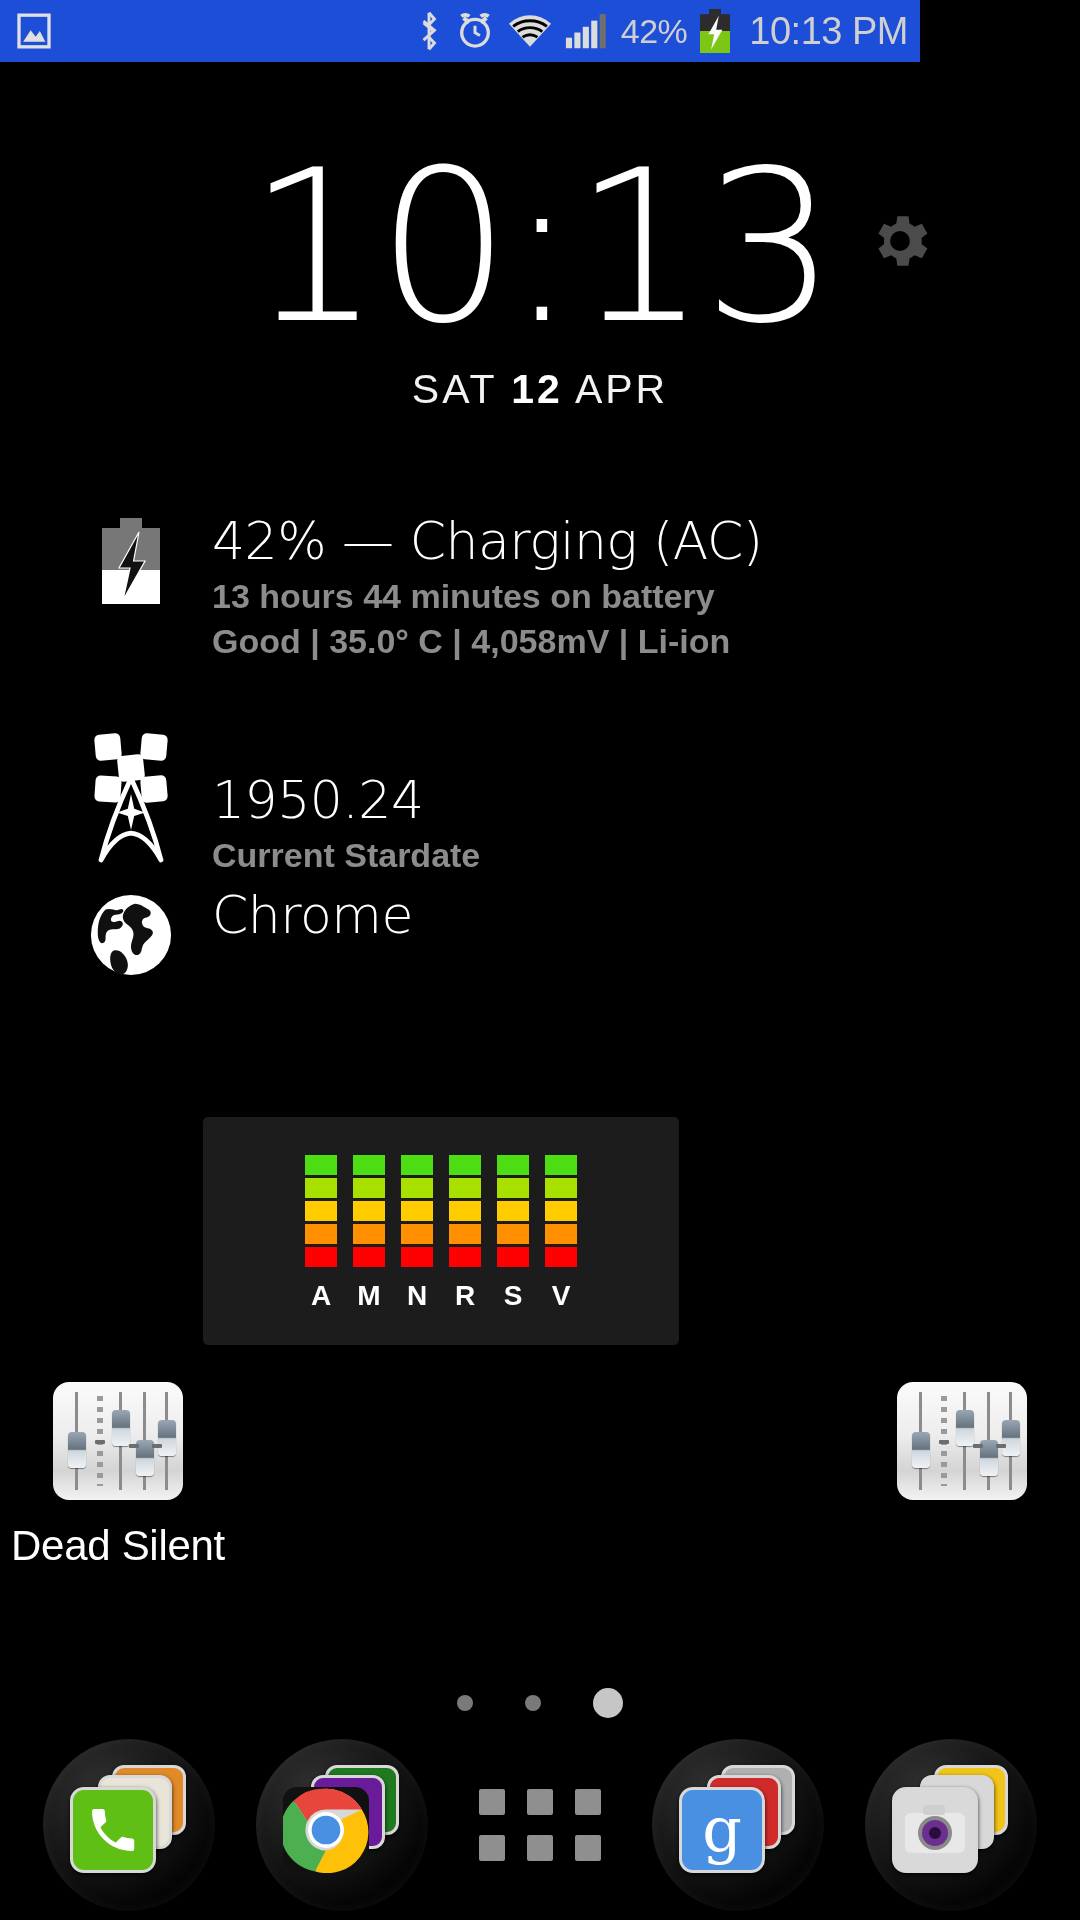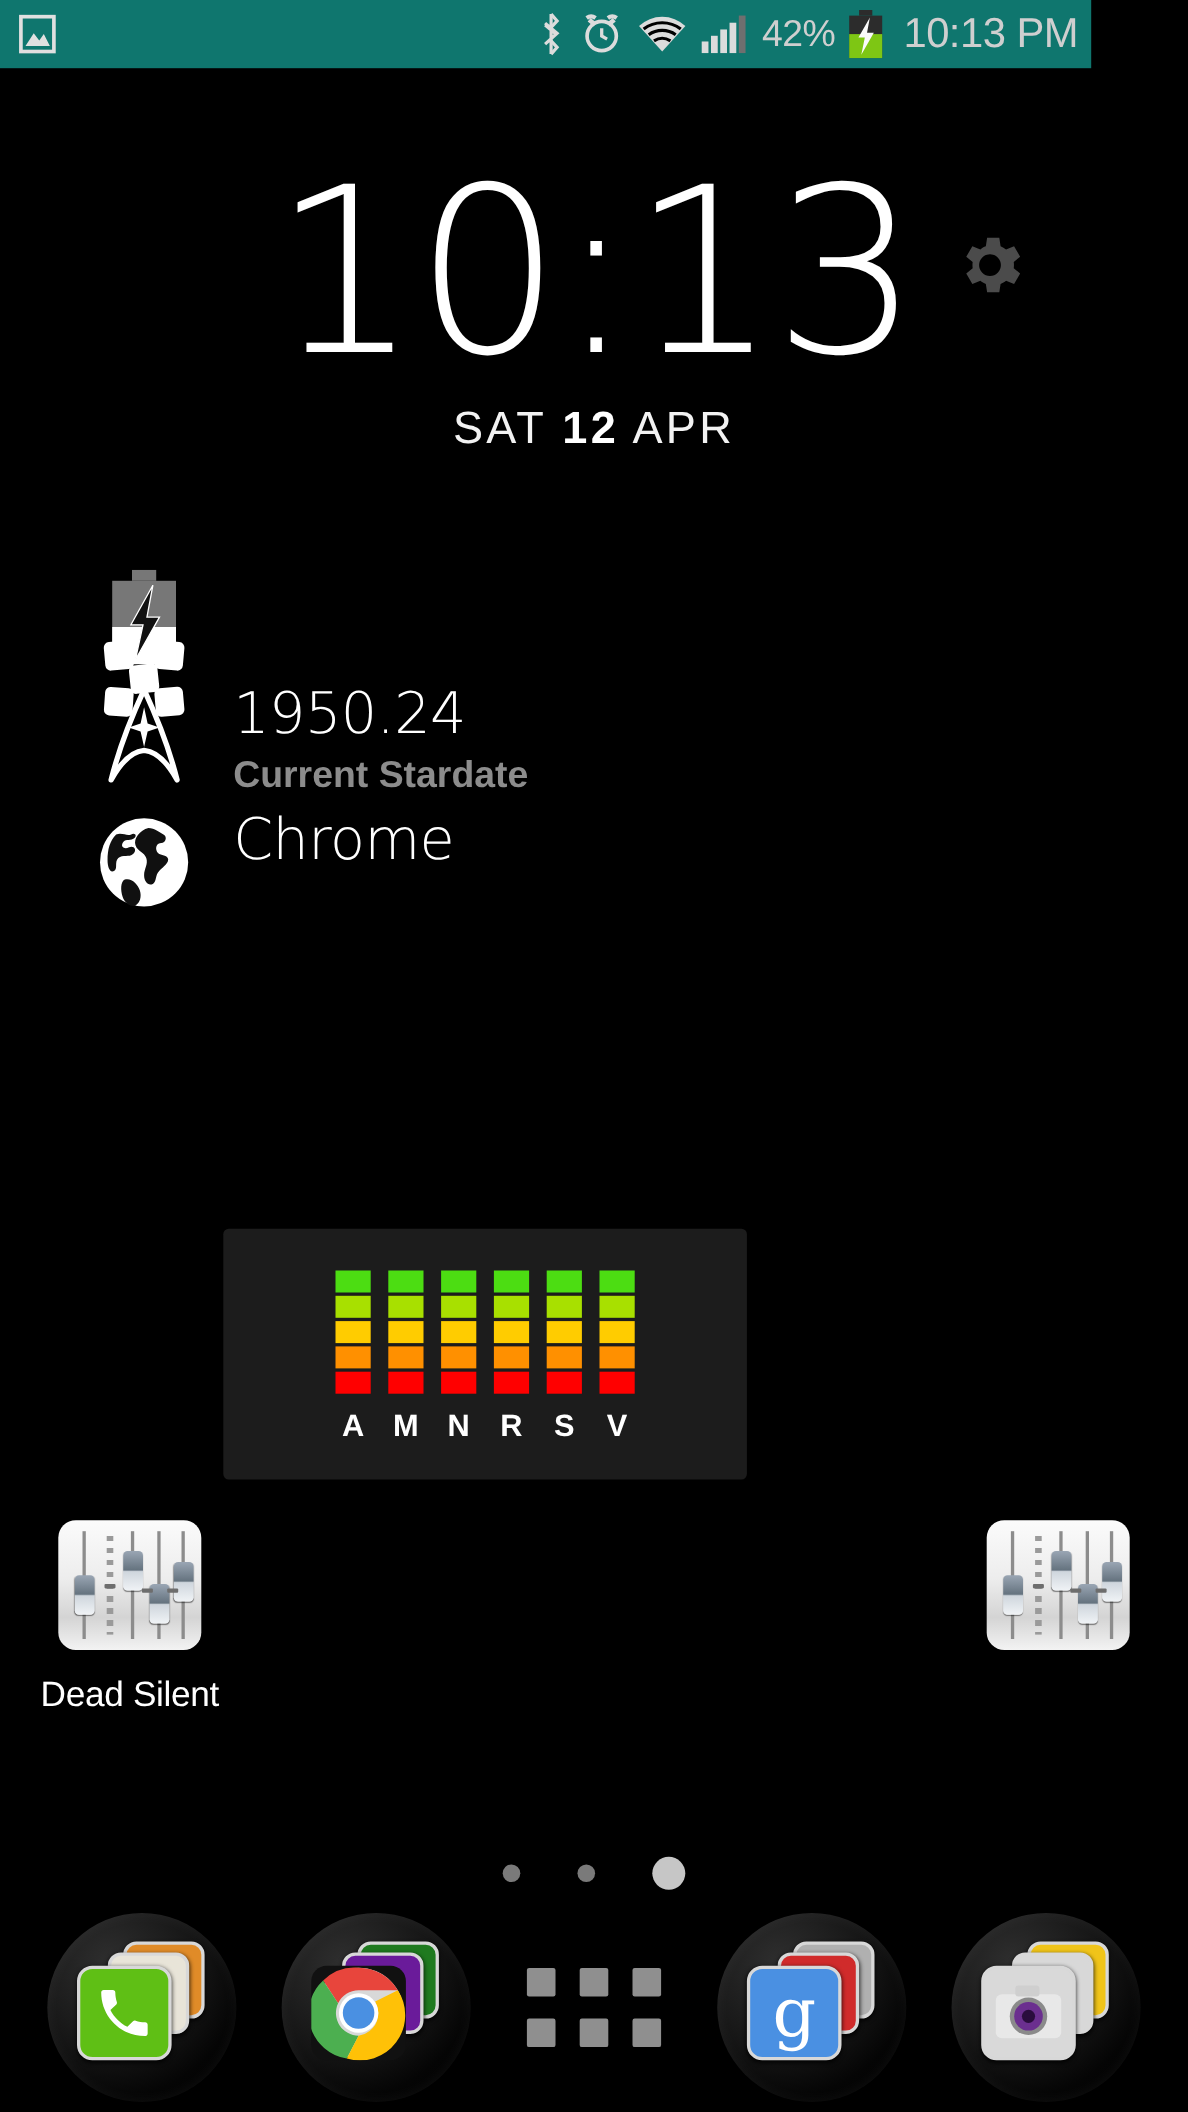--- a/index.html
+++ b/index.html
@@ -6,22 +6,22 @@
   html,body {
     width:1080px; height:1920px;
     background:#000;
     font-family:"Liberation Sans", sans-serif;
     overflow:hidden;
   }
   #screen { position:relative; width:1080px; height:1920px; background:#000; }
 
   
   #status-bar {
-    position:absolute; top:0; left:0; width:992px; height:62px;
-    background:#0f766e; display:flex; align-items:center;
+    position:absolute; top:0; left:0; width:920px; height:62px;
+    background:#1d4ed8; display:flex; align-items:center;
   }
   #status-left { padding-left:14px; display:flex; align-items:center; }
   #status-right {
     margin-left:auto; display:flex; align-items:center; gap:11px;
     padding-right:12px;
   }
   .sb-icon { display:block; }
   #status-battery-pct {
     color:#cfcfcf; font-size:34px; letter-spacing:-0.5px;
     font-family:"Liberation Sans", sans-serif;
@@ -83,21 +83,21 @@
   
   #widget-row {
     position:absolute; top:1358px; left:0; width:1080px; height:290px;
   }
   .shortcut {
     position:absolute; width:220px; text-align:center;
   }
   #shortcut-dead-silent { left:8px; top:24px; }
   #shortcut-all-on { right:8px; top:24px; }
   .shortcut-label {
-    color:#fff; font-size:32px; margin-top:22px;
+    color:#fff; font-size:42px; margin-top:22px;
     letter-spacing:-0.3px;
   }
   .slider-icon {
     width:130px; height:118px; margin:0 auto;
     border-radius:16px;
     background:linear-gradient(to bottom,#fbfbfb 0%,#ededed 45%,#d4d4d4 75%,#f3f3f3 100%);
     box-shadow:0 2px 3px rgba(0,0,0,0.6);
     position:relative; overflow:hidden;
   }
   .sl-track {
@@ -257,20 +257,25 @@
     <div class="notif-row" id="row-battery">
       <span class="notif-icon">
         <svg width="62" height="86" viewBox="0 0 31 43">
           <rect x="10" y="0" width="11" height="5" fill="#777"></rect>
           <rect x="1" y="5" width="29" height="38" fill="#777"></rect>
           <rect x="1" y="26" width="29" height="17" fill="#fff"></rect>
           <path d="M19.5 7 L9.5 25 L15 25 L11.5 41 L22.5 21.5 L16.8 21.5 Z" fill="#111"></path>
           <path d="M19.5 7 L9.5 25 L15 25 L13.6 31.5 L11.5 41 L22.5 21.5 L16.8 21.5 Z" fill="none" stroke="#fff" stroke-width="0.6"></path>
         </svg>
       </span>
+      <div class="notif-text">
+        <div class="notif-title">42% — Charging (AC)</div>
+        <div class="notif-sub">13 hours 44 minutes on battery</div>
+        <div class="notif-sub">Good | 35.0° C | 4,058mV | Li-ion</div>
+      </div>
     </div>
 
     <div class="notif-row" id="row-google">
       <span class="notif-icon">
         <svg width="80" height="80" viewBox="0 0 40 40">
           <rect x="2" y="3" width="13" height="13" rx="2.5" fill="#fff" transform="rotate(-5 8.5 9.5)"></rect>
           <rect x="25" y="3" width="13" height="13" rx="2.5" fill="#fff" transform="rotate(5 31.5 9.5)"></rect>
           <rect x="13.5" y="13.5" width="13" height="13" rx="2.5" fill="#fff" transform="rotate(-6 20 20)"></rect>
           <rect x="2" y="24" width="13" height="13" rx="2.5" fill="#fff" transform="rotate(4 8.5 30.5)"></rect>
           <rect x="25" y="24" width="13" height="13" rx="2.5" fill="#fff" transform="rotate(-5 31.5 30.5)"></rect>

